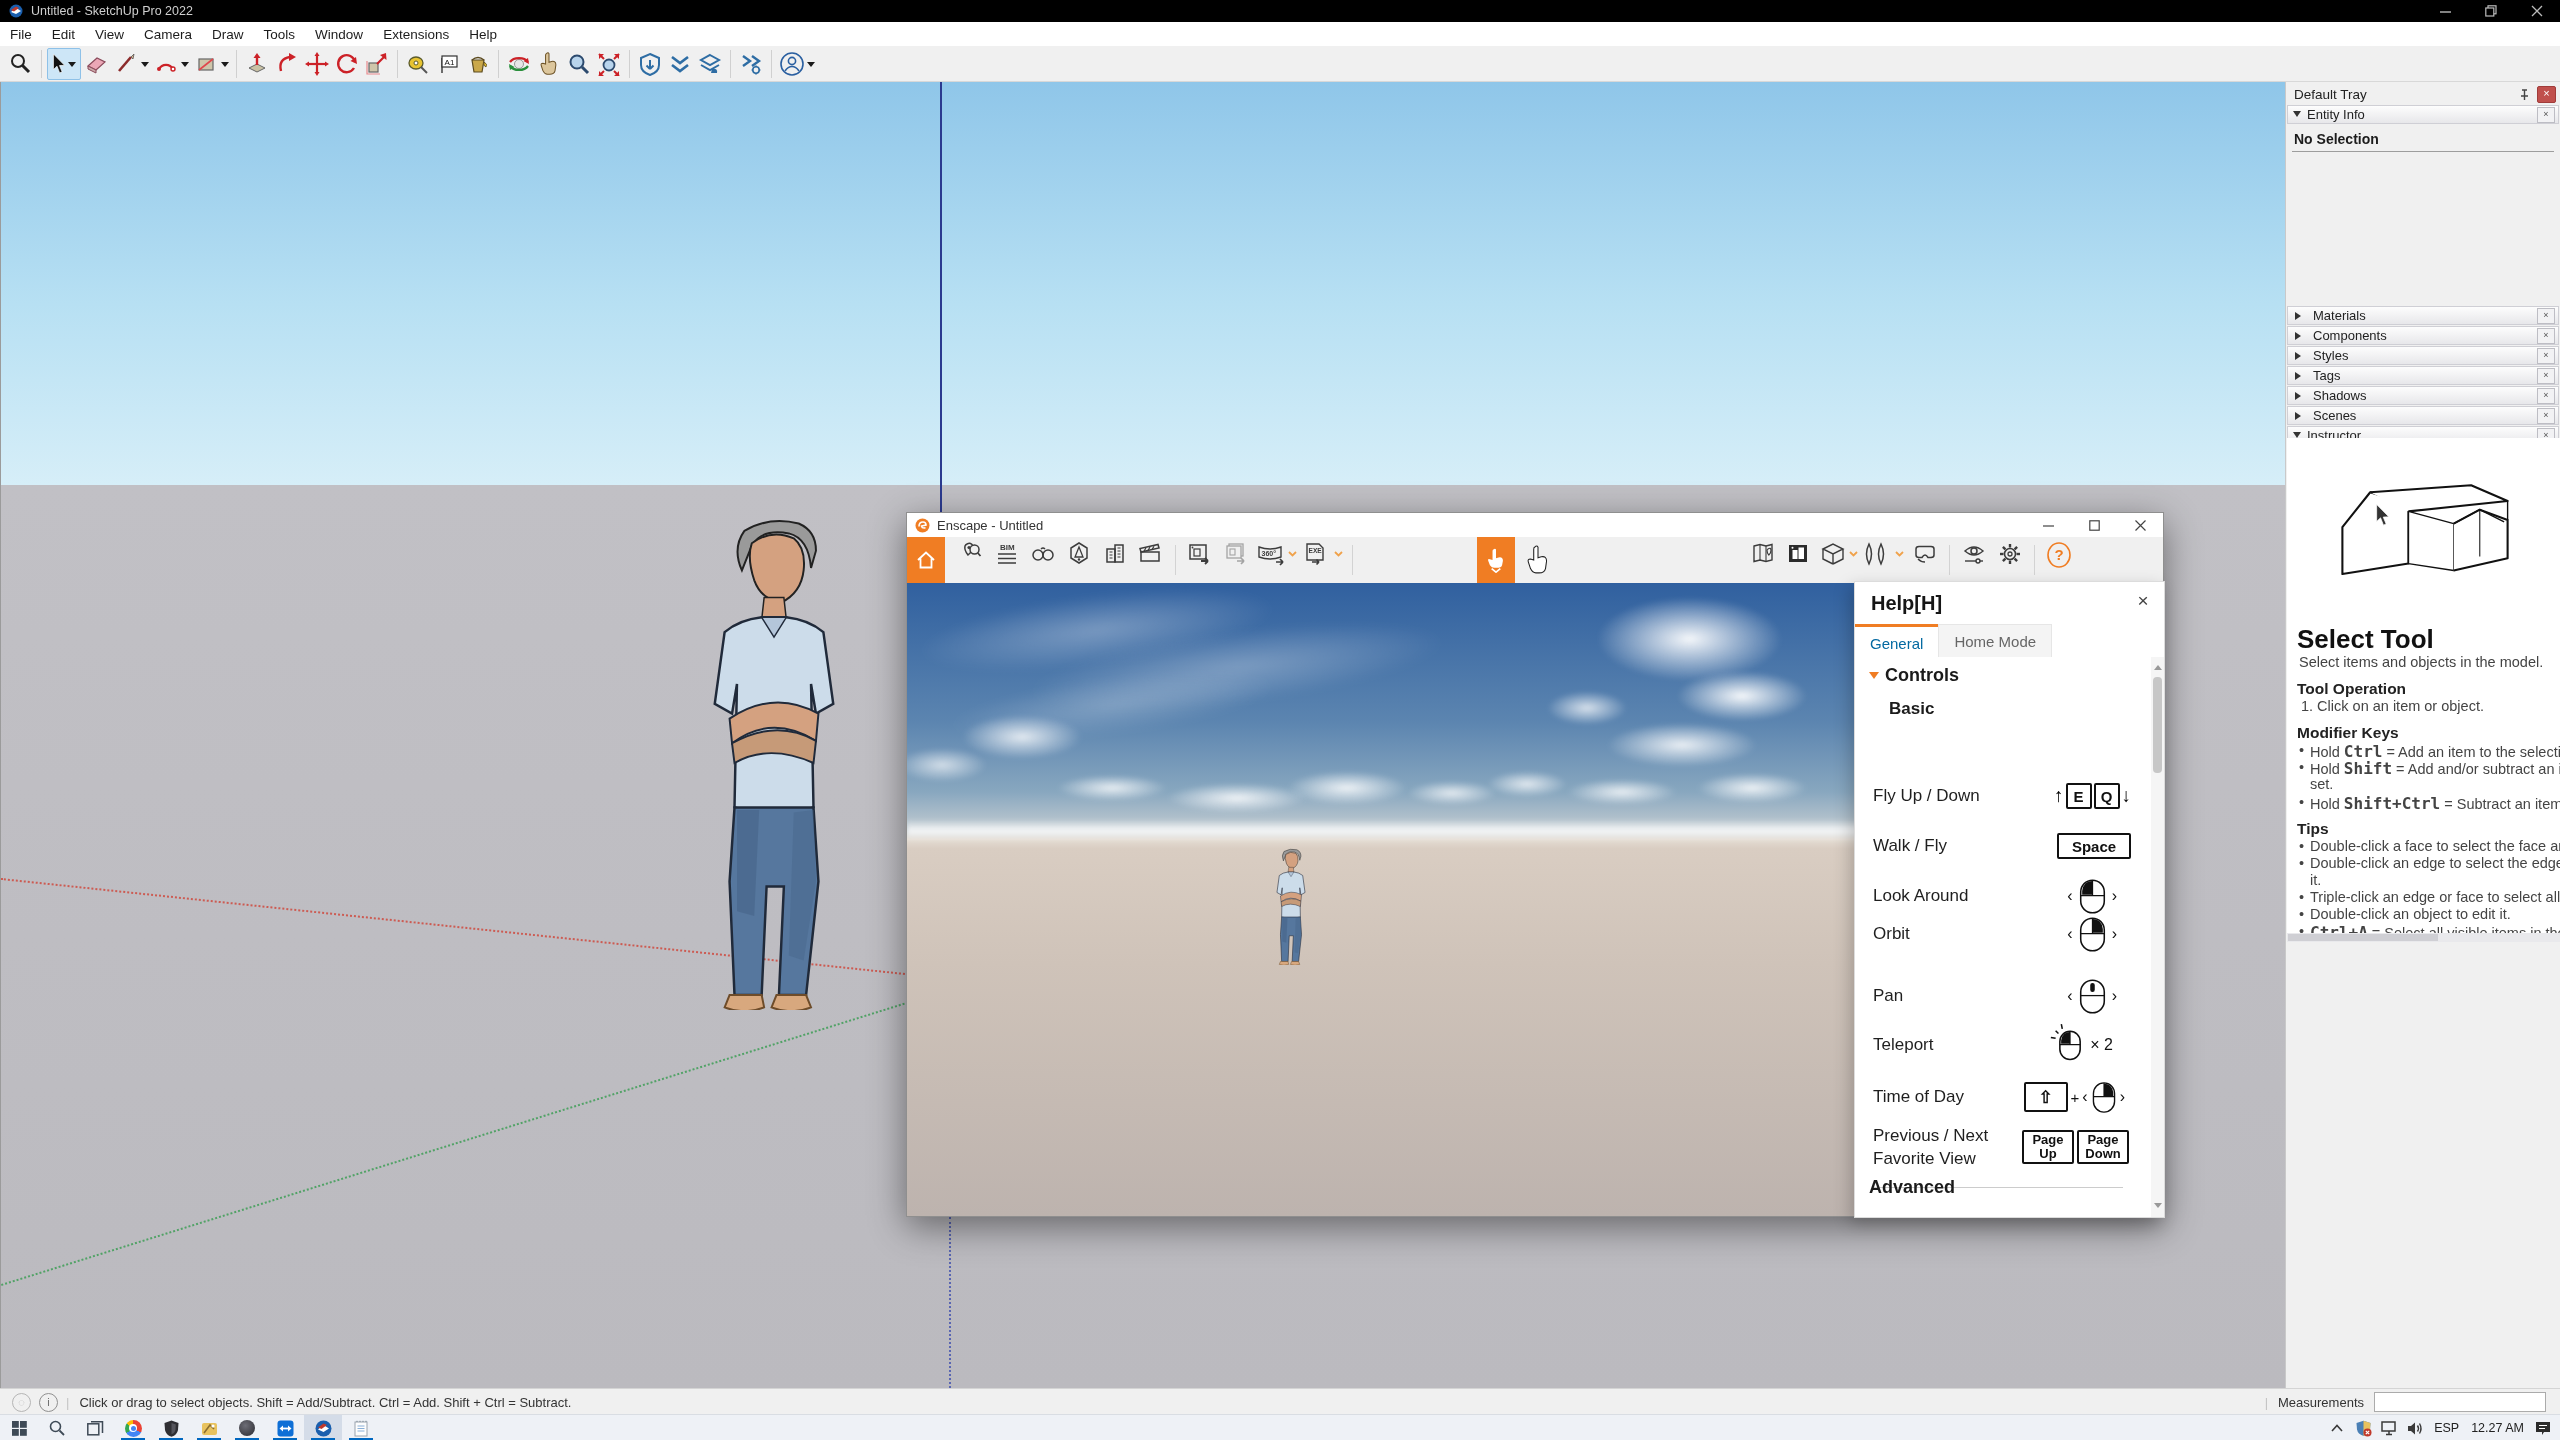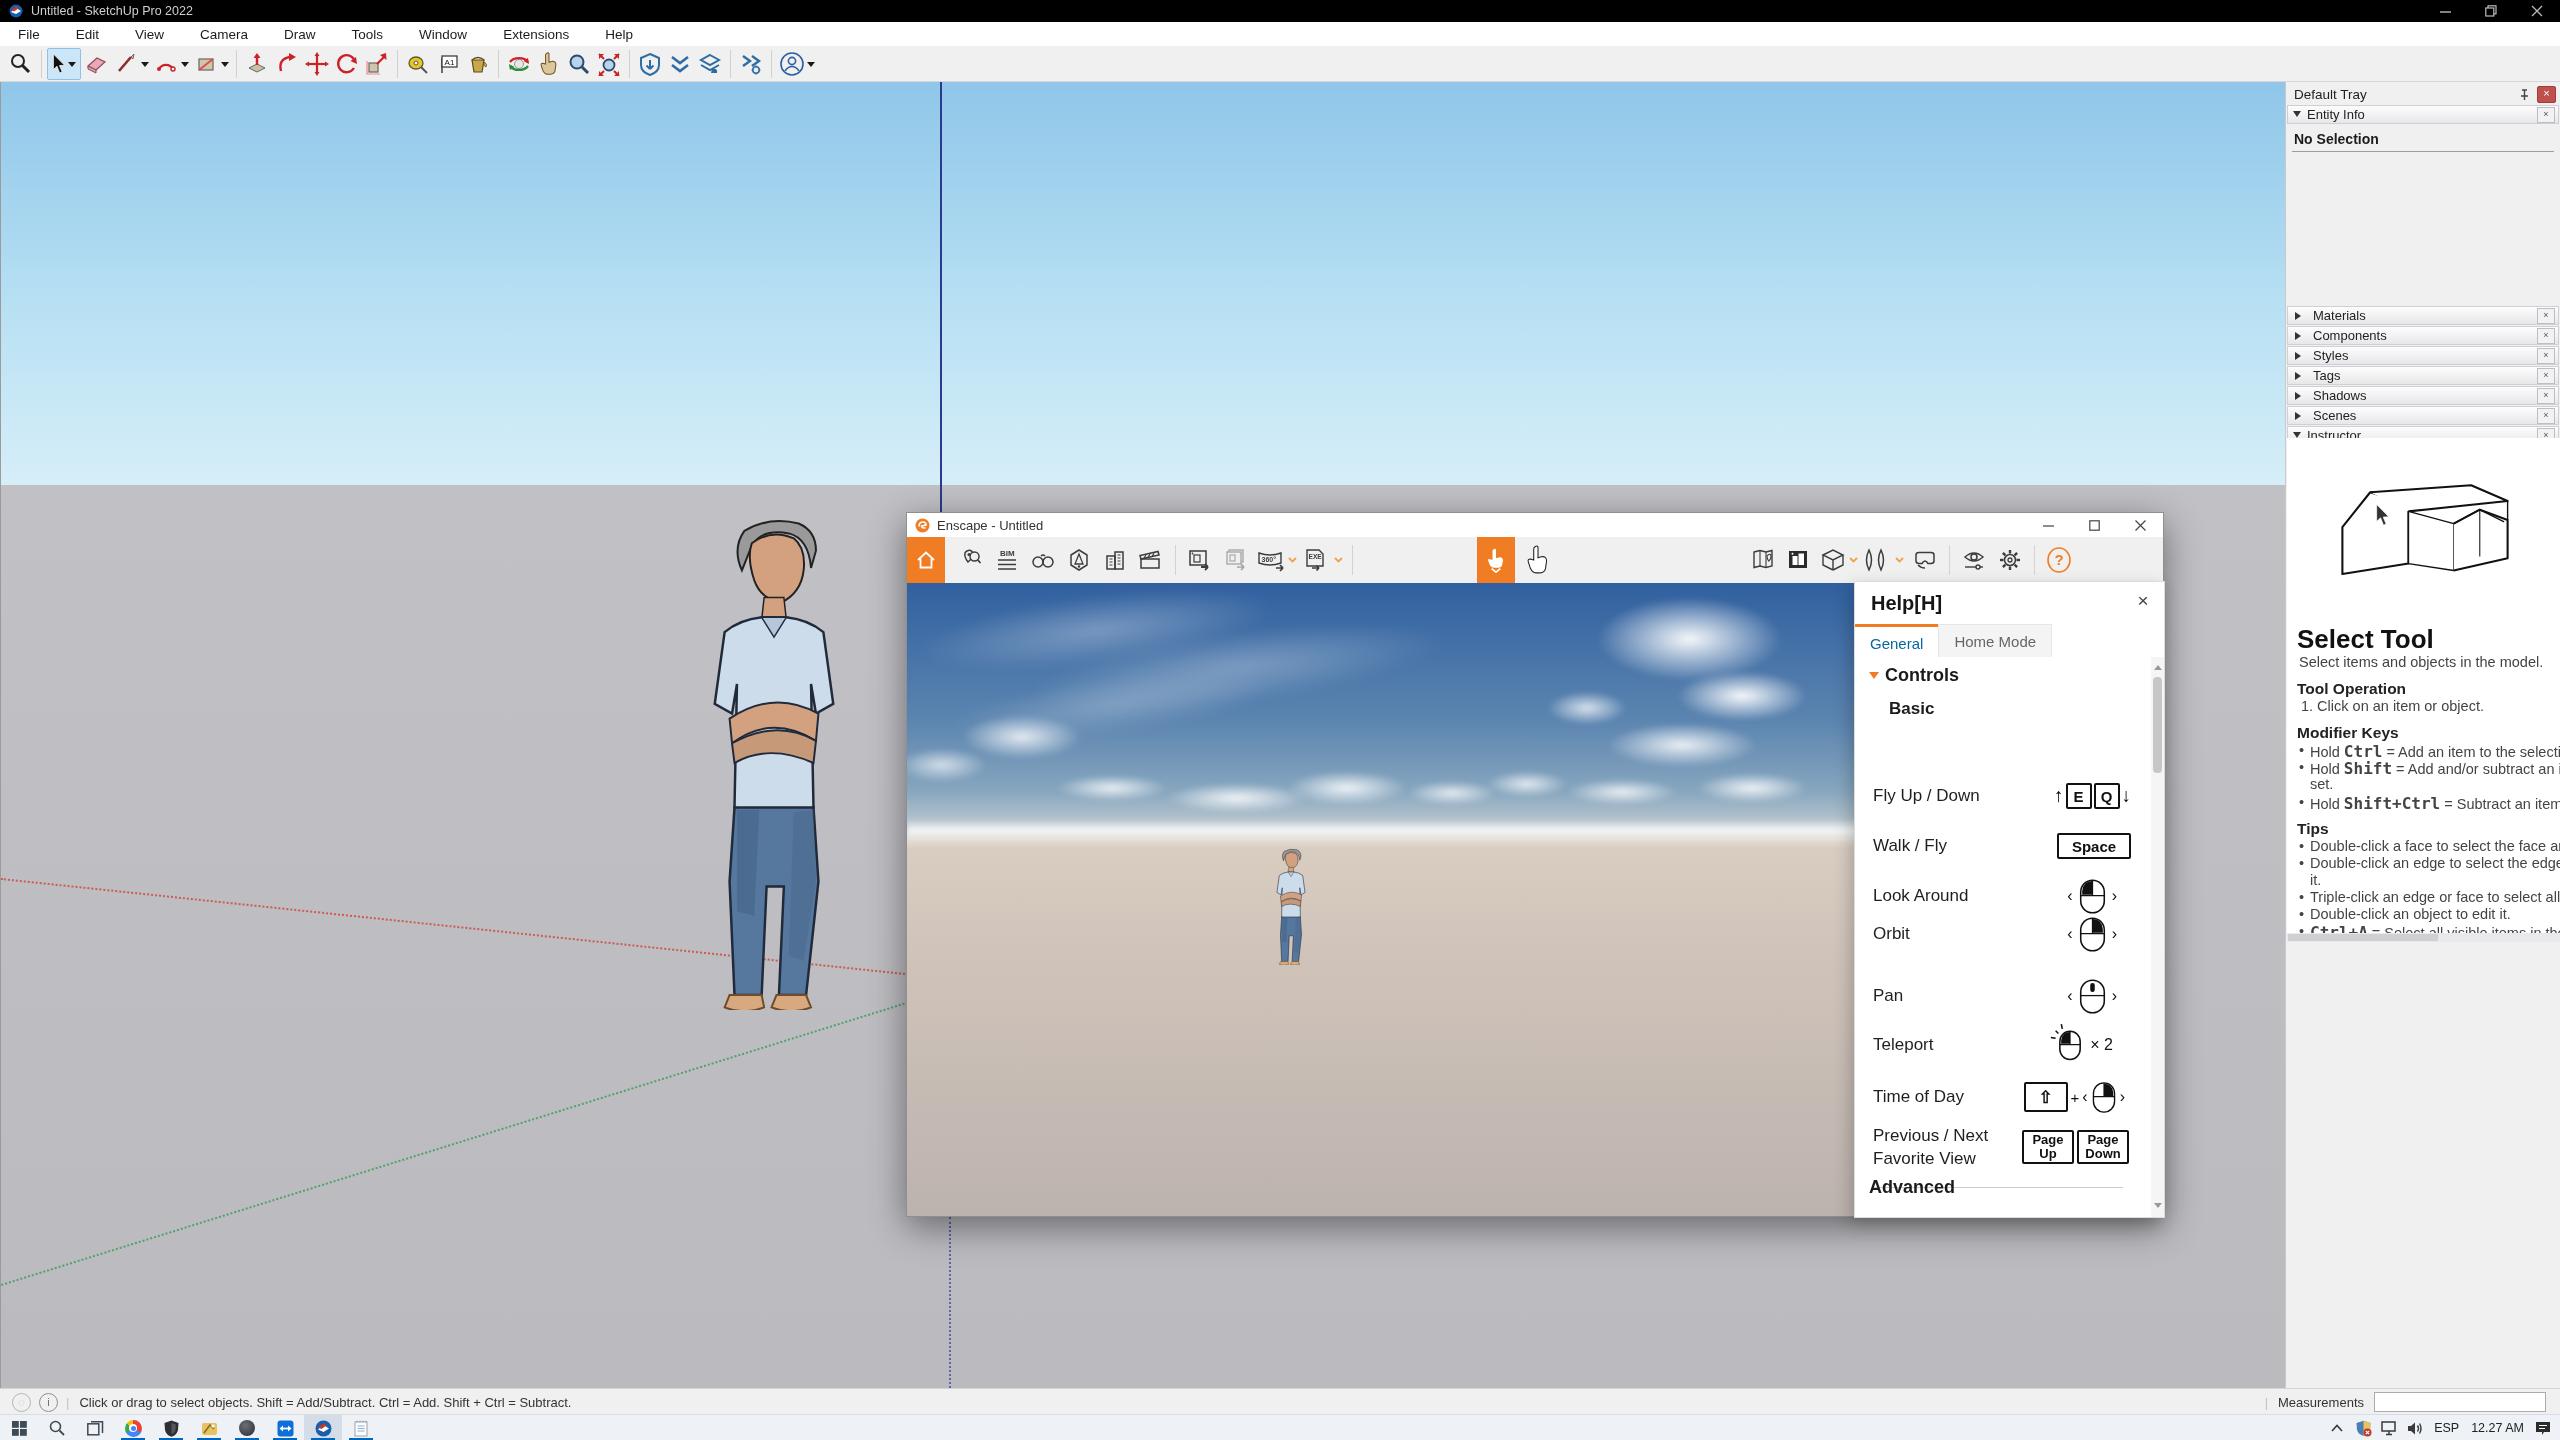--- a/index.html
+++ b/index.html
@@ -6,39 +6,39 @@
   .screen{position:relative;width:2560px;height:1440px;overflow:hidden;background:#f0f0f0;
           font-family:"Liberation Sans",sans-serif;-webkit-font-smoothing:antialiased;}
   .abs{position:absolute;}
   .flex{display:flex;align-items:center;}
 
   
   .titlebar{left:0;top:0;width:2560px;height:22px;background:#000;color:#cfcfcf;font-size:12.5px;}
   .titlebar .t{margin-left:8px;}
   .wctl{width:46px;height:22px;display:flex;align-items:center;justify-content:center;}
   .menubar{left:0;top:22px;width:2560px;height:24px;background:#fff;border-bottom:1px solid #e4e4e4;font-size:13.5px;color:#1c1c1c;}
-  .menubar .mi{padding:0 18px;height:24px;display:flex;align-items:center;cursor:default;}
+  .menubar .mi{padding:0 10px;height:24px;display:flex;align-items:center;cursor:default;}
   .toolbar{left:0;top:46px;width:2560px;height:36px;background:#f0f0f0;border-bottom:1px solid #d8d8d8;padding-left:6px;box-sizing:border-box;}
   .tbico{width:30px;height:30px;display:flex;align-items:center;justify-content:center;}
   .tsep{width:1px;height:28px;background:#d0d0d0;margin:0 5px;}
   .caret{width:0;height:0;border:4px solid transparent;border-top:5px solid #1a1a1a;margin:5px 2px 0 0;}
   .selbox{display:flex;align-items:center;background:#cde6f7;border:1px solid #8ec1e8;border-radius:2px;height:30px;padding:0 2px;}
 
   
   .vp{left:0;top:82px;width:2285px;height:1306px;overflow:hidden;border-left:1px solid #9b9b9b;}
   .sky{position:absolute;left:0;top:0;width:100%;height:403px;background:linear-gradient(#8fc6e9,#b7e0f3 55%,#d6eef8);}
   .gnd{position:absolute;left:0;top:403px;width:100%;height:903px;background:linear-gradient(#c1c0c5,#bbbabf);}
   .dotline{position:absolute;transform-origin:left top;}
 
   
   .ewin{left:906px;top:512px;width:1258px;height:705px;background:#fff;border:1px solid #8f8f8f;
         box-shadow:0 10px 34px rgba(0,0,0,.45);box-sizing:border-box;}
   .etitle{position:absolute;left:0;top:0;right:0;height:24px;background:#fff;font-size:13px;color:#333;}
   .etb{position:absolute;left:0;top:24px;right:0;height:46px;background:#f0f0f0;border-bottom:1px solid #ddd;display:flex;align-items:center;}
-  .eico{width:36px;height:38px;display:flex;align-items:center;justify-content:center;color:#3c3c3c;}
+  .eico{width:36px;height:38px;display:flex;justify-content:center;color:#3c3c3c;}
   .esep{width:1px;height:30px;background:#d3d3d3;margin:0 6px;}
   .ebtn-act{width:38px;height:46px;background:#f07d23;display:flex;align-items:center;justify-content:center;}
   .evp{position:absolute;left:0;top:70px;right:0;bottom:0;overflow:hidden;
        background:linear-gradient(#30609f 0%,#5c85b0 22%,#88a7bf 33%,#c2cbd1 39%,#e4dcd3 40.5%,#d9cdc2 42%,#cfc3b9 60%,#bdb3ae 100%);}
   .cloud{position:absolute;background:radial-gradient(closest-side,rgba(255,255,255,.95),rgba(255,255,255,0));filter:blur(2px);}
   .streak{position:absolute;background:radial-gradient(closest-side,rgba(255,255,255,.55),rgba(255,255,255,0));filter:blur(4px);transform:rotate(-7deg);}
 
   
   .hp{position:absolute;left:947px;top:68px;width:311px;height:637px;background:#fff;border:1px solid #dcdcdc;
       box-shadow:-4px 6px 16px rgba(0,0,0,.22);box-sizing:border-box;overflow:hidden;}

